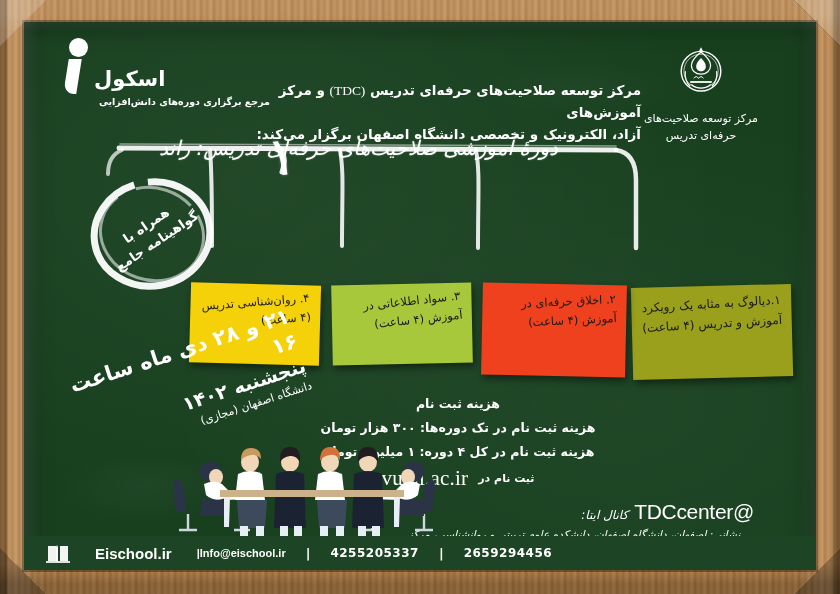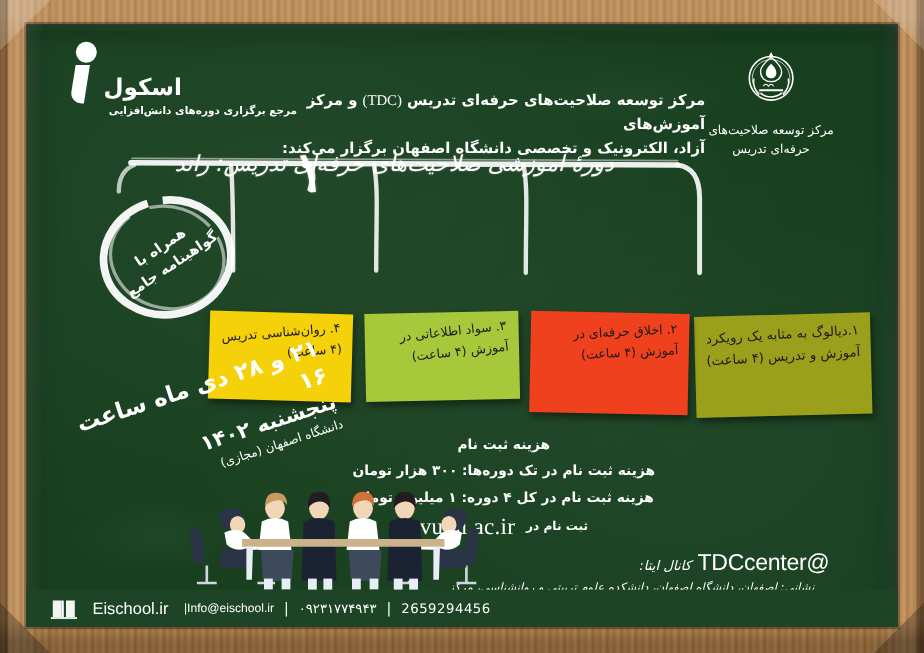--- a/index.html
+++ b/index.html
@@ -124,21 +124,21 @@
   #eitaa{ right:62px; top:478px; width:360px; text-align:left; color:#fff; z-index:6; direction:rtl;}
   #eitaa .line1{ display:flex; align-items:baseline; justify-content:flex-start; gap:6px;}
   #eitaa .lbl{ font-size:12px; font-style:italic;}
   #eitaa .handle{ font-family:"Liberation Sans",sans-serif; font-size:21px; letter-spacing:-.3px;}
   #eitaa .addr{ font-size:10.5px; font-style:italic; line-height:1.65; margin-top:2px; text-align:center;}
 
   
   #footer{
     position:absolute; left:24px; right:24px; bottom:24px; height:34px;
     background:#1d4424; display:flex; align-items:center; justify-content:flex-start;
-    gap:4px; padding:0 14px 0 22px; z-index:7; direction:ltr;
+    gap:15px; padding:0 14px 0 22px; z-index:7; direction:ltr;font-weight:bold;
   }
   #footer .book{ width:24px; height:20px; margin-right:10px; flex:0 0 auto;}
   #footer .site{ color:#fff; font-size:15px; font-family:"Liberation Sans",sans-serif; margin-right:10px;}
   #footer .sep{ color:#fff; font-size:13px; margin:0 5px;}
   #footer .meta{ color:#fff; font-size:11px; font-family:"Liberation Sans",sans-serif;}
   #footer .fa{ color:#fff; font-size:12px; letter-spacing:.5px;}
 
   
   #dates{
     left:42px; top:352px; width:230px; color:#fff; z-index:6;
@@ -345,18 +345,18 @@
   <div id="footer">
     <svg class="book" viewBox="0 0 24 20">
       <path d="M2 3 h8 v15 h-8z" fill="#ffffff" opacity=".95"></path>
       <path d="M14 3 h8 v15 h-8z" fill="#ffffff" opacity=".95"></path>
       <path d="M11 2 l1 2 v14 l-1 1 -1-1 V4z" fill="#ffffff"></path>
       <path d="M0 18 h24 v2 h-24z" fill="#ffffff" opacity=".85"></path>
     </svg>
     <span class="site">Eischool.ir</span>
     <span class="meta">|Info@eischool.ir</span>
     <span class="sep">|</span>
-    <span class="fa">۰۹۲۳۱۷۷۴۹۴۳</span>
+    <span class="fa">4255205337</span>
     <span class="sep">|</span>
     <span class="fa">2659294456</span>
   </div>
 
 </div>
 
 </body></html>

